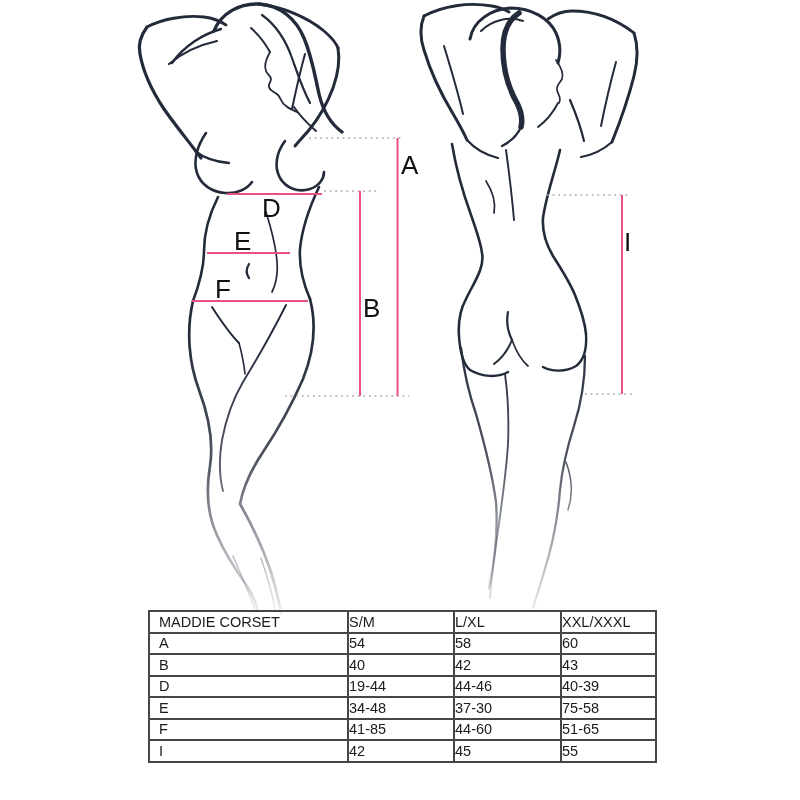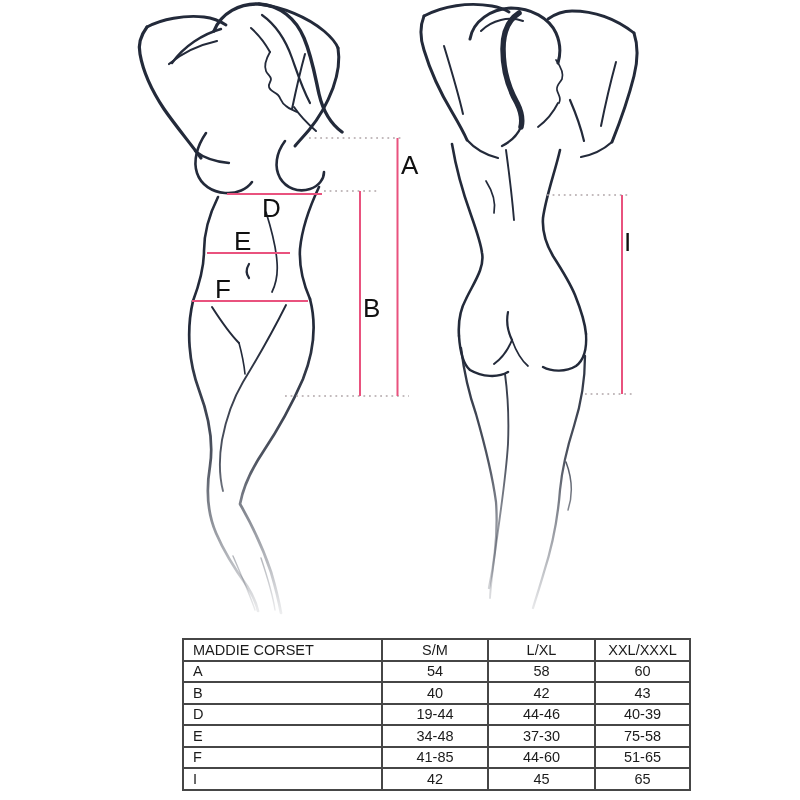--- a/index.html
+++ b/index.html
@@ -28,35 +28,33 @@
     stroke-linejoin: round;
   }
   .mlabel {
     font-family: "Liberation Sans", sans-serif;
     font-size: 26px;
     fill: #101010;
   }
   .size-table-wrap {
     position: absolute;
     left: 148px;
-    top: 638px;
-    margin-left: 34px;
+    top: 610px;
   }
   table.size-table {
     border-collapse: collapse;
     table-layout: fixed;
     font-family: "Liberation Sans", sans-serif;
     font-size: 14.5px;
     color: #1b1b1b;
     border: 2px solid #2e2e2e;
   }
   table.size-table td {
     border: 2px solid #464646;
     height: 19.5px;
-    text-align: center;
     vertical-align: middle;
     padding: 0;
     overflow: hidden;
     white-space: nowrap;
   }
   table.size-table td.c0 {
     text-align: left;
     padding-left: 9px;
   }
 </style>
@@ -216,19 +214,19 @@
       <tr>
         <td class="c0">F</td>
         <td>41-85</td>
         <td>44-60</td>
         <td>51-65</td>
       </tr>
       <tr>
         <td class="c0">I</td>
         <td>42</td>
         <td>45</td>
-        <td>65</td>
+        <td>55</td>
       </tr>
     </tbody>
       </table>
   </div>
 
 </div>
 
 </body></html>

